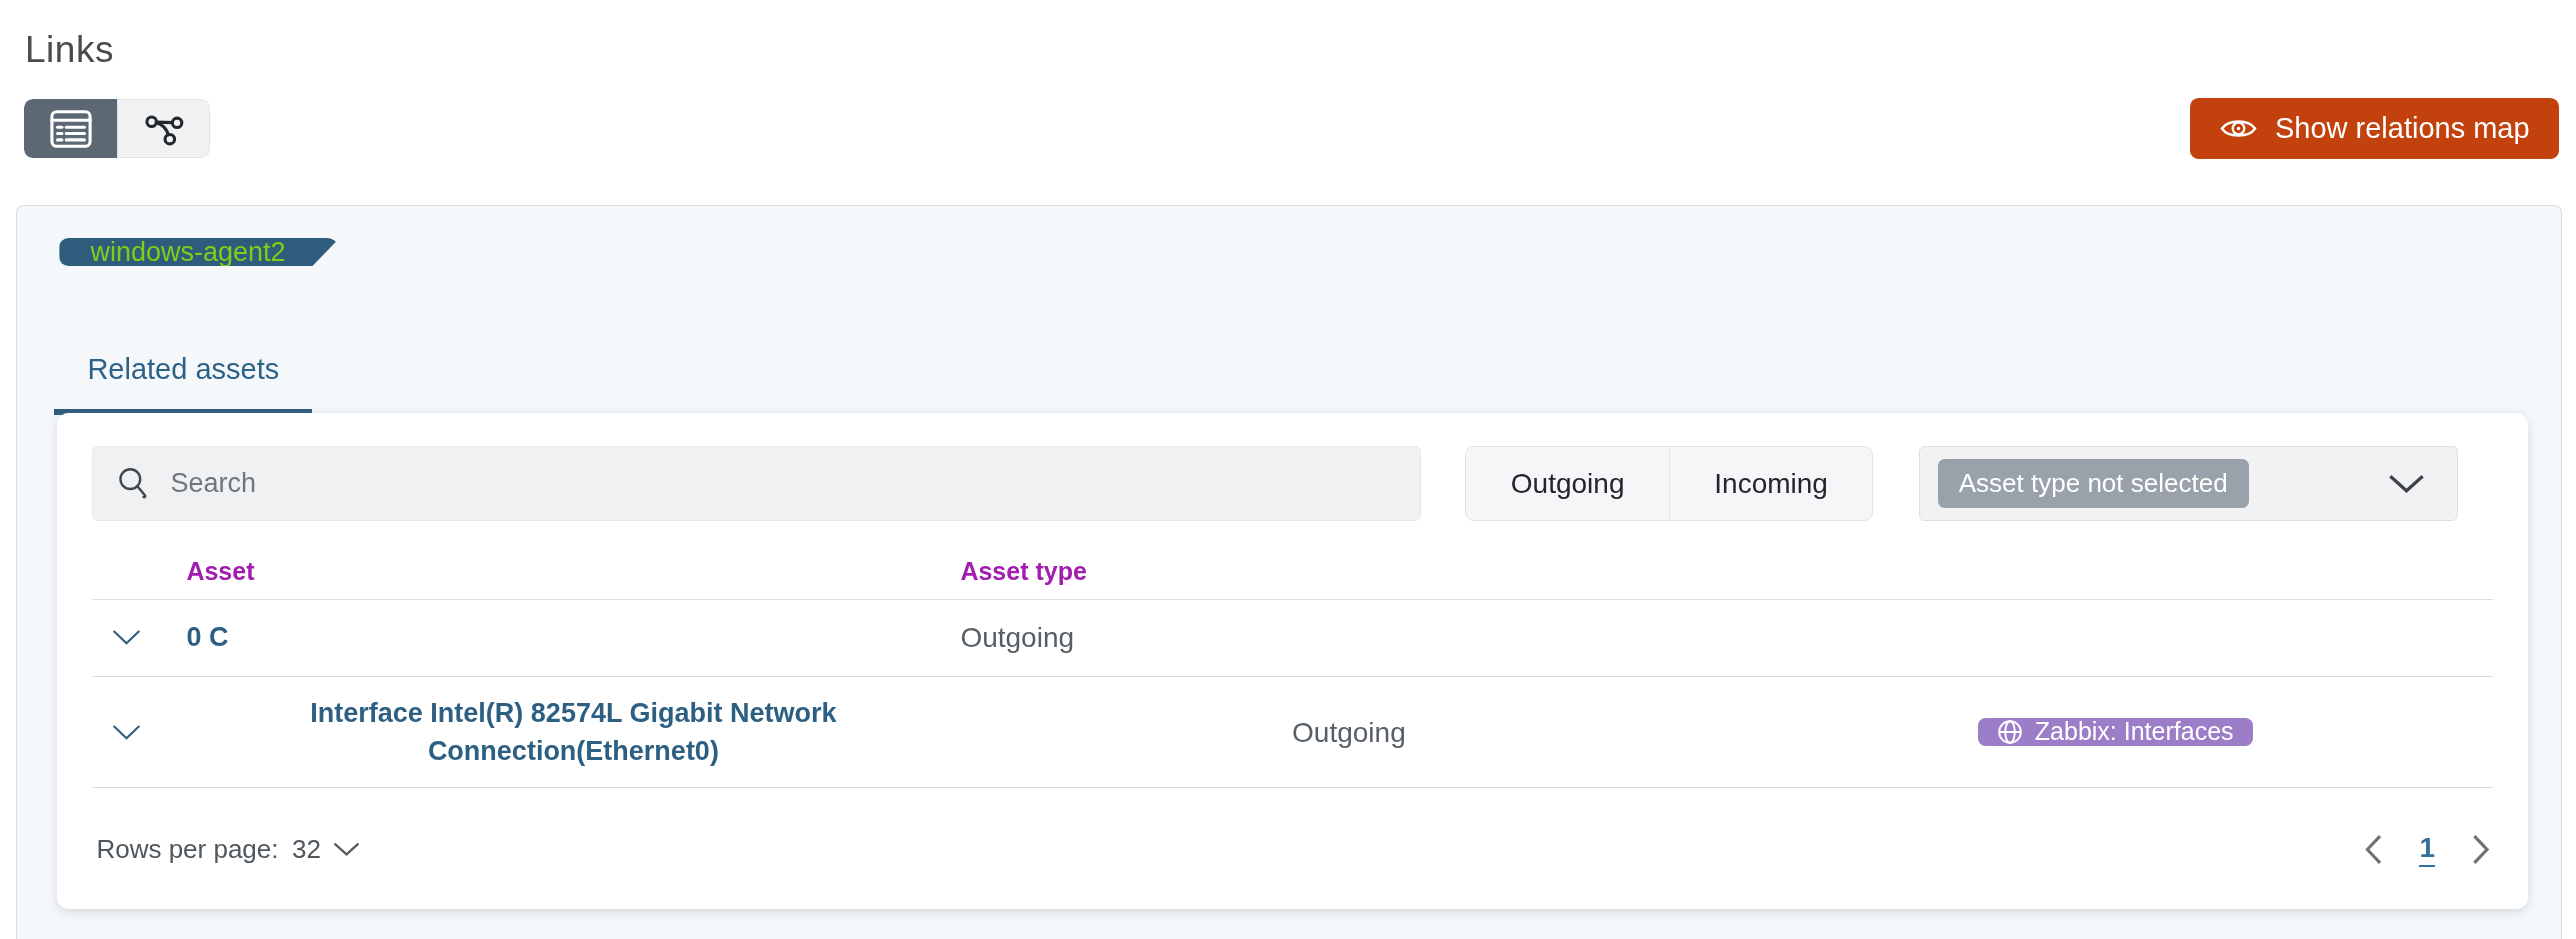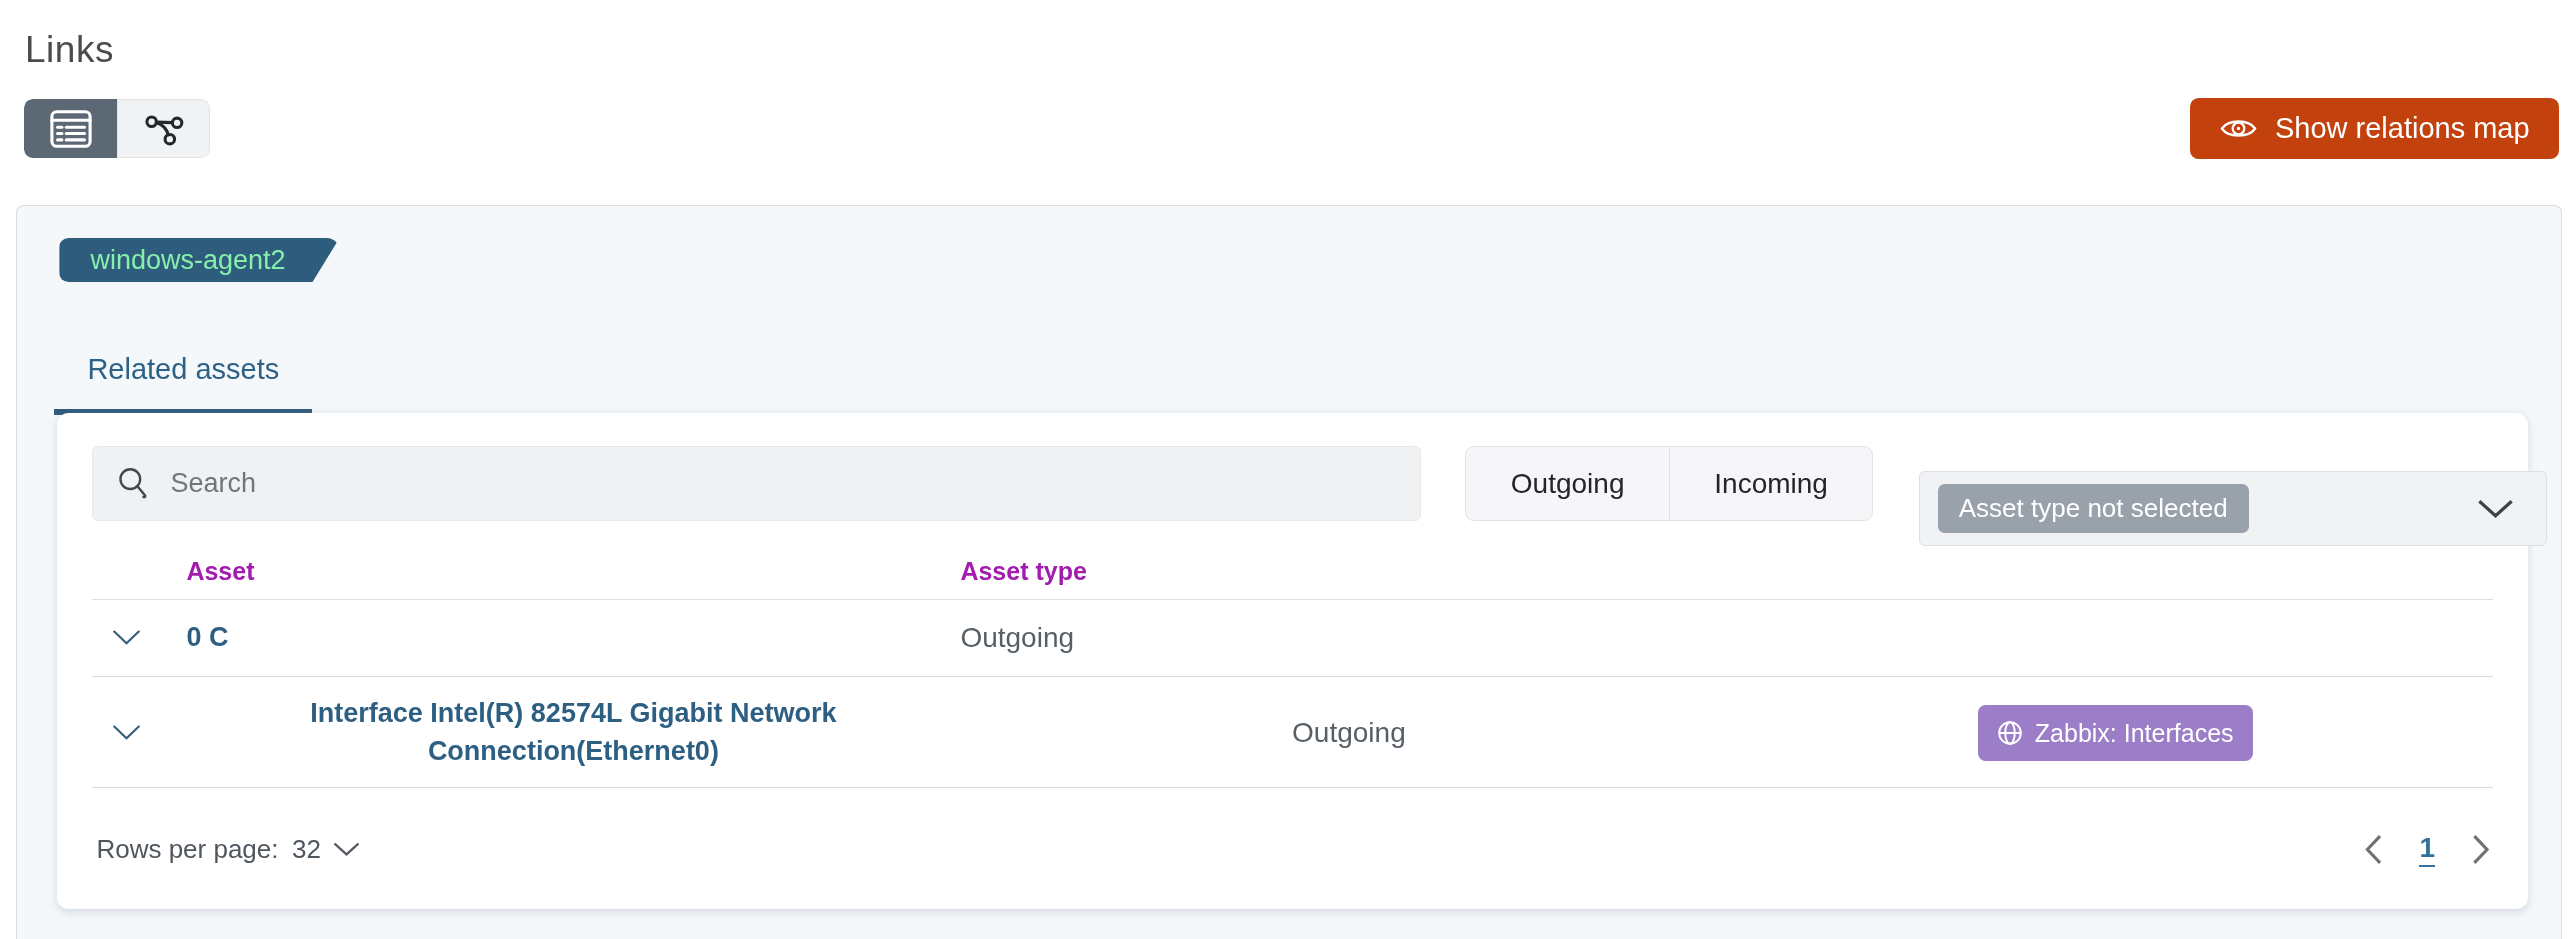--- a/index.html
+++ b/index.html
@@ -37,24 +37,24 @@
   }
 
   
   .card {
     position: absolute; left: 16.4px; right: 14.5px; top: 205px; bottom: -5.8px;
     background: #f5f8fb;
     border: 1.9px solid #d9dbde; border-bottom: none;
     border-radius: 7.7px 7.7px 0 0;
   }
   .asset-tag {
-    position: absolute; left: 42px; top: 32px; height: 44px;
+    position: absolute; left: 42px; top: 32px; height: 28px;
     display: inline-flex; align-items: center;
     padding: 0 54px 0 31px;
-    background: #2e5c7c; color: #86efac; font-size: 27px;
+    background: #2e5c7c; color: #84cc16; font-size: 27px;
     border-radius: 9.6px 13.5px 0 9.6px;
     clip-path: polygon(0 0, 100% 0, calc(100% - 27px) 100%, 0 100%);
     cursor: pointer;
   }
   .tab {
     position: absolute; left: 37px; top: 131px;
     padding: 0 33px 23px 33px;
     border-bottom: 6.7px solid #2e5c7c;
     cursor: pointer;
     margin-top: 16px;
@@ -85,23 +85,23 @@
     display: flex; border-radius: 8.7px; overflow: hidden;
     border: 1.9px solid #e2e3e6; background: #f6f6f8;
   }
   .seg-btn {
     flex: 1; border: none; background: transparent; cursor: pointer;
     font-family: inherit; font-size: 28px; color: #22262a;
   }
   .seg-btn:first-child { border-right: 1.9px solid #e2e3e6; }
 
   .dropdown {
-    position: absolute; left: 1862px; top: 33px; width: 628px; height: 75px;
+    position: absolute; left: 1862px; top: 33px; width: 539px; height: 75px;
     background: #f1f2f4; border: 1.9px solid #dddfe2; border-radius: 5.8px;
-    display: flex; align-items: center; padding: 0 31px 0 17.4px; cursor: pointer; margin-top: 25px;
+    display: flex; align-items: center; padding: 0 31px 0 17.4px; cursor: pointer;
   }
   .chip {
     background: #99a1ab; color: #ffffff; font-size: 26px;
     padding: 8.7px 21px; border-radius: 6.7px; white-space: nowrap;
   }
   .dropdown .dd-caret { margin-left: auto; }
 
   
   .thead, .trow {
     position: absolute; left: 35px; right: 35px;
@@ -117,21 +117,21 @@
     justify-self: start; margin-left: 21px; background: none; border: none;
     cursor: pointer; display: flex; align-items: center;
   }
   .asset-link {
     font-size: 27px; font-weight: bold; color: #2d5f83; text-decoration: none;
     line-height: 1.4; max-width: 559px; display: inline-block; cursor: pointer;
   }
   .rel-cell { font-size: 28px; color: #565e66; }
   .type-badge {
     justify-self: start; display: inline-flex; align-items: center; gap: 11.6px;
-    height: 56px; padding: 0 19px; border-radius: 7.7px;
+    height: 28px; padding: 0 19px; border-radius: 7.7px;
     background: #9b7dc8; color: #ffffff; font-size: 25px; cursor: default;
   }
 
   
   .tfoot {
     position: absolute; left: 39px; right: 39px; top: 395px; height: 83px;
     display: flex; align-items: center; justify-content: space-between;
   }
   .rpp {
     display: flex; align-items: center; gap: 13.5px;

